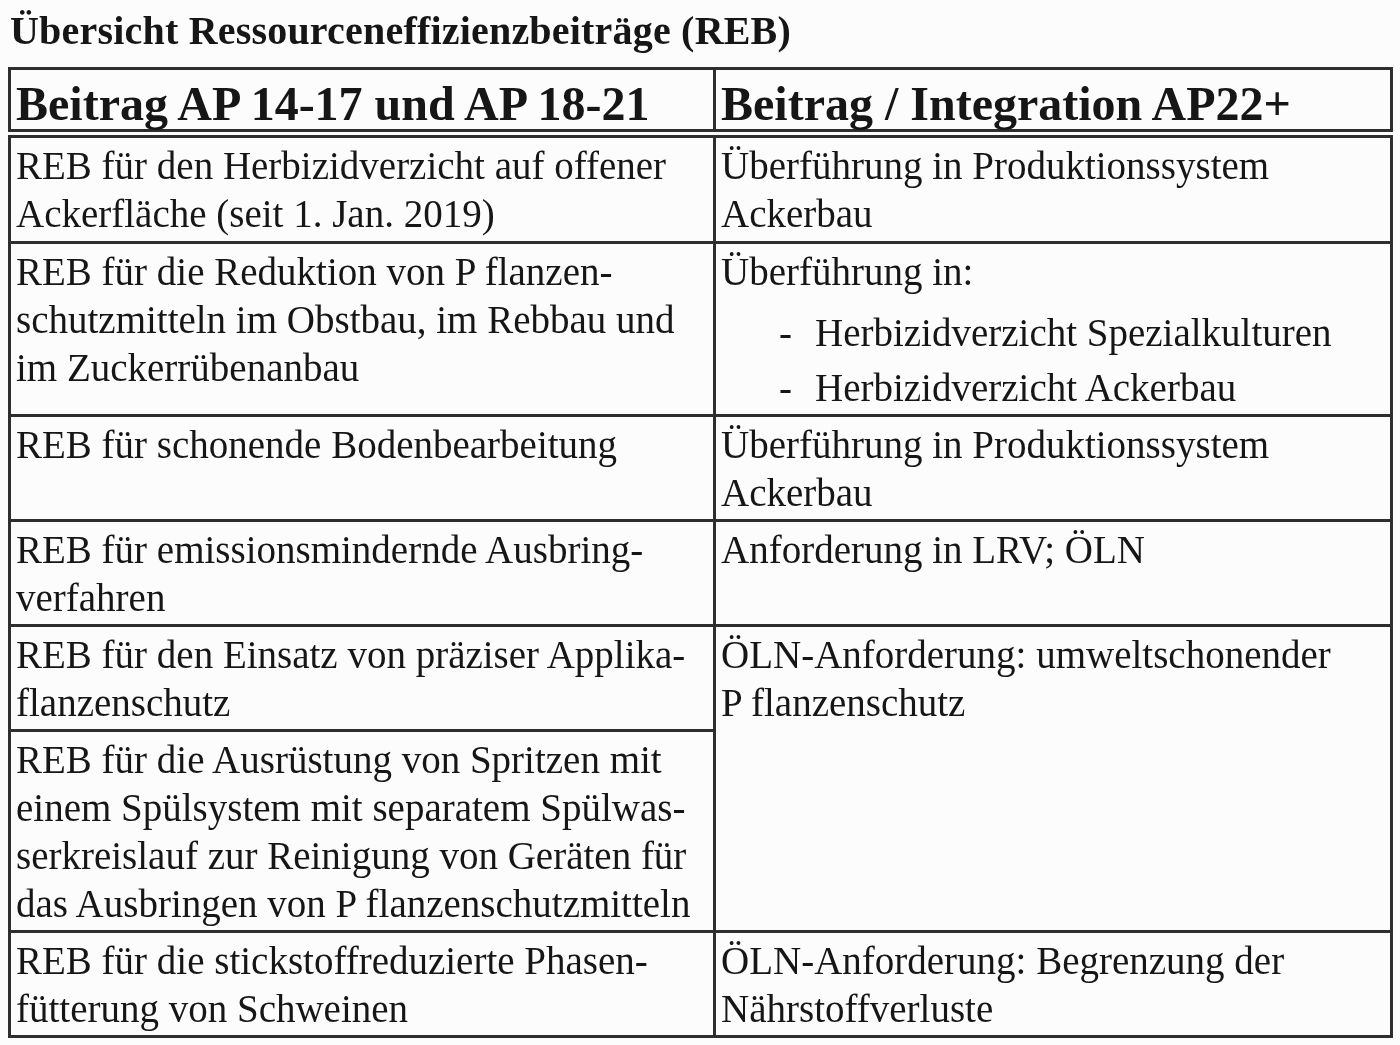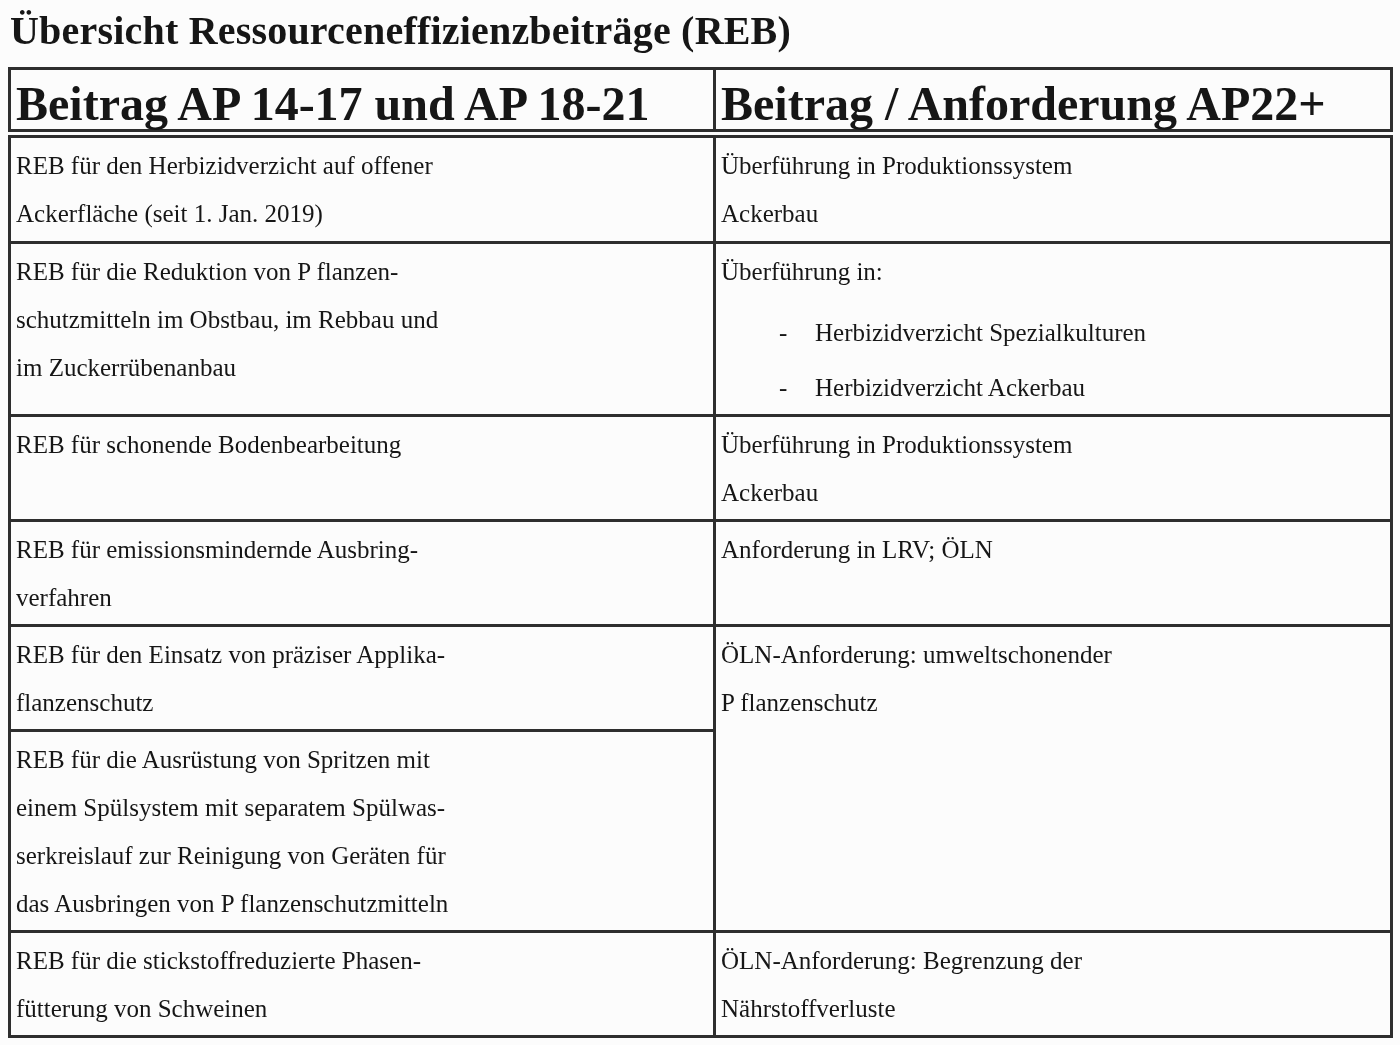--- a/index.html
+++ b/index.html
@@ -21,21 +21,21 @@
   }
   table.reb{
     border-collapse:collapse;table-layout:fixed;width:1382px;
   }
   col.c1{width:705px;}
   col.c2{width:677px;}
   th,td{
     border:3px solid var(--border);
     vertical-align:top;text-align:left;
     padding:4px 6px 2px 5px;
-    font-size:25px;
+    font-size:39px;
   }
   th{
     font-weight:bold;font-size:48px;
     border-bottom:9px double var(--border);
     padding-top:12px;padding-bottom:3px;
   }
   .cell-text{display:block;white-space:pre-line;line-height:48px;}
   th .cell-text{line-height:44px;white-space:nowrap;}
   tr.hr{height:56px;}
   tr.r1{height:109px;}
@@ -61,21 +61,21 @@
     <colgroup>
       <col class="c1">
         <col class="c2">
     </colgroup>
     <thead>
       <tr class="hr">
         <th>
             <span class="cell-text">Beitrag AP 14-17 und AP 18-21</span>
           </th>
         <th>
-            <span class="cell-text">Beitrag / Anforderung AP22+</span>
+            <span class="cell-text">Beitrag / Integration AP22+</span>
           </th>
       </tr>
     </thead>
     <tbody>
       <tr class="r1">
         <td>
             <span class="cell-text">REB für den Herbizidverzicht auf offener
 Ackerfläche (seit 1. Jan. 2019)</span>
           </td>
         <td>

